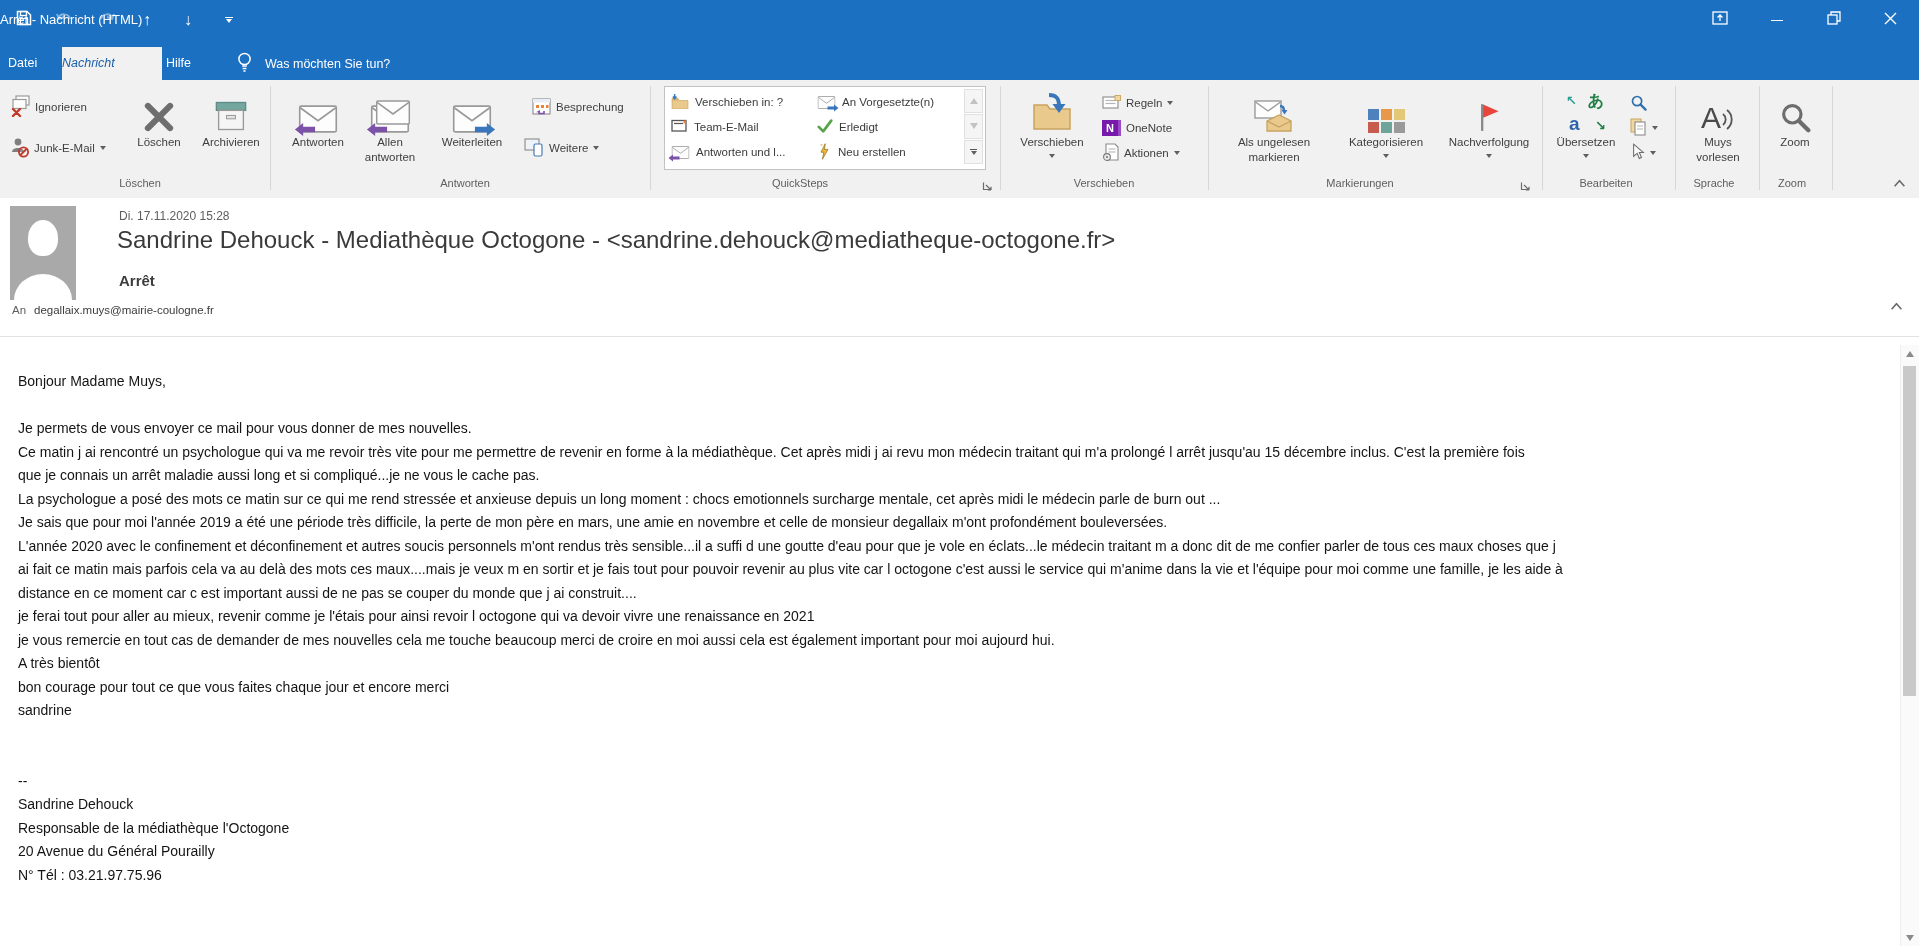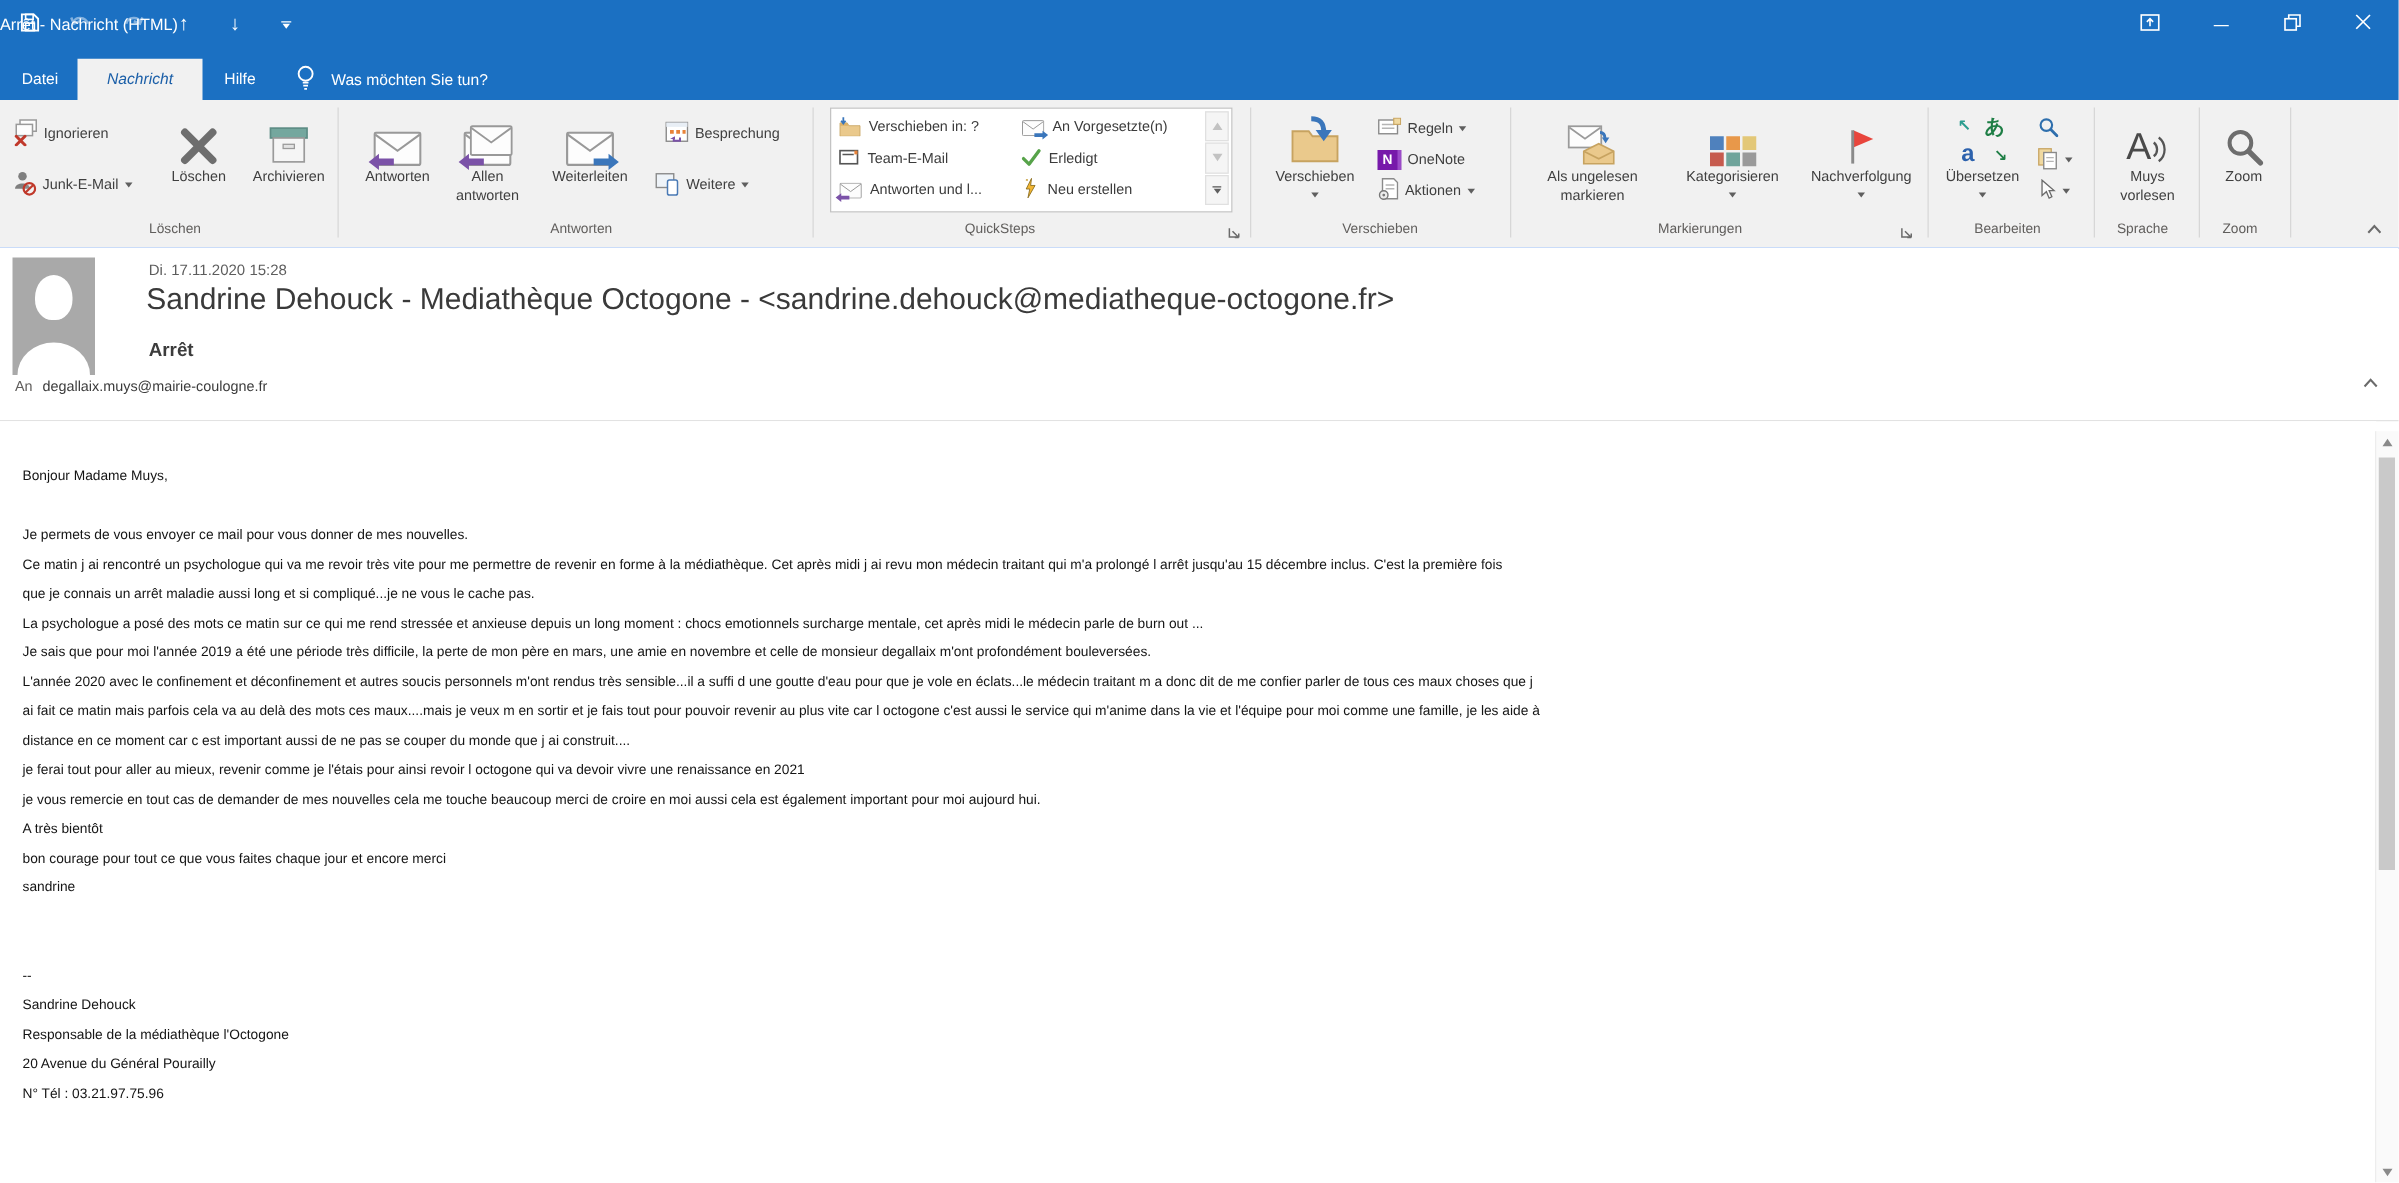--- a/index.html
+++ b/index.html
@@ -12,21 +12,21 @@
   .qarrow{font-size:16px;font-weight:bold;color:#fff;}
   .qmuted svg{opacity:.65;}
   .qat-custom{display:flex;flex-direction:column;align-items:center;}
   .qat-custom .bar{width:8px;border-top:1.5px solid #fff;margin-bottom:1px;}
   .tbar-title{position:absolute;left:0;top:0;width:100%;text-align:left;line-height:40px;font-size:13px;color:#fff;}
   .winctl{position:absolute;right:0;top:0;height:40px;display:flex;}
   .winbtn{width:57px;height:40px;display:flex;align-items:center;justify-content:center;}
 
   
   .tabrow{position:absolute;left:0;top:40px;width:100%;height:40px;background:#1b70c2;}
-  .tab{position:absolute;top:7px;height:33px;line-height:33px;text-align:center;color:#fff;font-size:12.5px;}
+  .tab{position:absolute;top:7px;height:33px;line-height:33px;text-align:left;color:#fff;font-size:12.5px;}
   .tab.active{background:#f1f1f1;color:#1b5fa8;font-style:italic;}
   .tellme{position:absolute;left:236px;top:7px;height:33px;display:flex;align-items:center;gap:12px;color:#fff;font-size:12.5px;}
 
   
   .ribbon{position:absolute;left:0;top:80px;width:100%;height:118px;background:#f1f1f1;border-bottom:1px solid #3b82f6;color:#3f3f3f;}
   .vsep{position:absolute;top:6px;height:104px;width:1px;background:#d7d7d7;}
   .grp-lbl{position:absolute;top:97px;transform:translateX(-50%);font-size:11px;color:#605e5c;white-space:nowrap;}
   .btn-lg{position:absolute;top:5px;height:86px;display:flex;flex-direction:column;align-items:center;font-size:11.5px;cursor:default;}
   .btn-lg .ico{height:48px;display:flex;align-items:flex-end;justify-content:center;padding-bottom:2px;}
   .btn-lg .l1{line-height:15px;white-space:nowrap;}
@@ -60,21 +60,21 @@
   .hdr-sender{position:absolute;left:117px;top:28px;font-size:24px;font-weight:300;color:#3a3a3a;white-space:nowrap;}
   .hdr-subject{position:absolute;left:119px;top:74px;font-size:15px;font-weight:bold;color:#3c3c3c;}
   .hdr-an{position:absolute;left:12px;top:106px;font-size:11.5px;color:#605e5c;}
   .hdr-to{position:absolute;left:34px;top:106px;font-size:11.5px;color:#3b3b3b;}
   .hdr-chev{position:absolute;left:1888px;top:102px;width:16px;height:12px;display:flex;align-items:center;justify-content:center;}
   .hdr-divider{position:absolute;left:0;top:336px;width:100%;height:1px;background:#e2e2e2;}
 
   
   .mailbody{position:absolute;left:0;top:337px;right:18px;bottom:0;background:#fff;overflow:hidden;}
   .bodytext{position:absolute;left:18px;top:33px;}
-  .bl{height:23.5px;line-height:23.5px;font-size:11px;white-space:pre;color:#141414;}
+  .bl{height:23.5px;line-height:23.5px;font-size:14px;white-space:pre;color:#141414;}
 
   
   .vscroll{position:absolute;right:0;top:345px;width:18px;bottom:0;background:#fafafa;border-left:1px solid #ededed;}
   .sb-btn{position:absolute;left:0;width:100%;height:17px;display:flex;align-items:center;justify-content:center;}
   .sb-thumb{position:absolute;left:2px;top:21px;width:13px;height:330px;background:#c9c9c9;}
   .tri-up{width:0;height:0;border-left:4.5px solid transparent;border-right:4.5px solid transparent;border-bottom:6px solid #8a8a8a;}
   .tri-dn{width:0;height:0;border-left:4.5px solid transparent;border-right:4.5px solid transparent;border-top:6px solid #8a8a8a;}
 </style>
 </head>
 <body>

